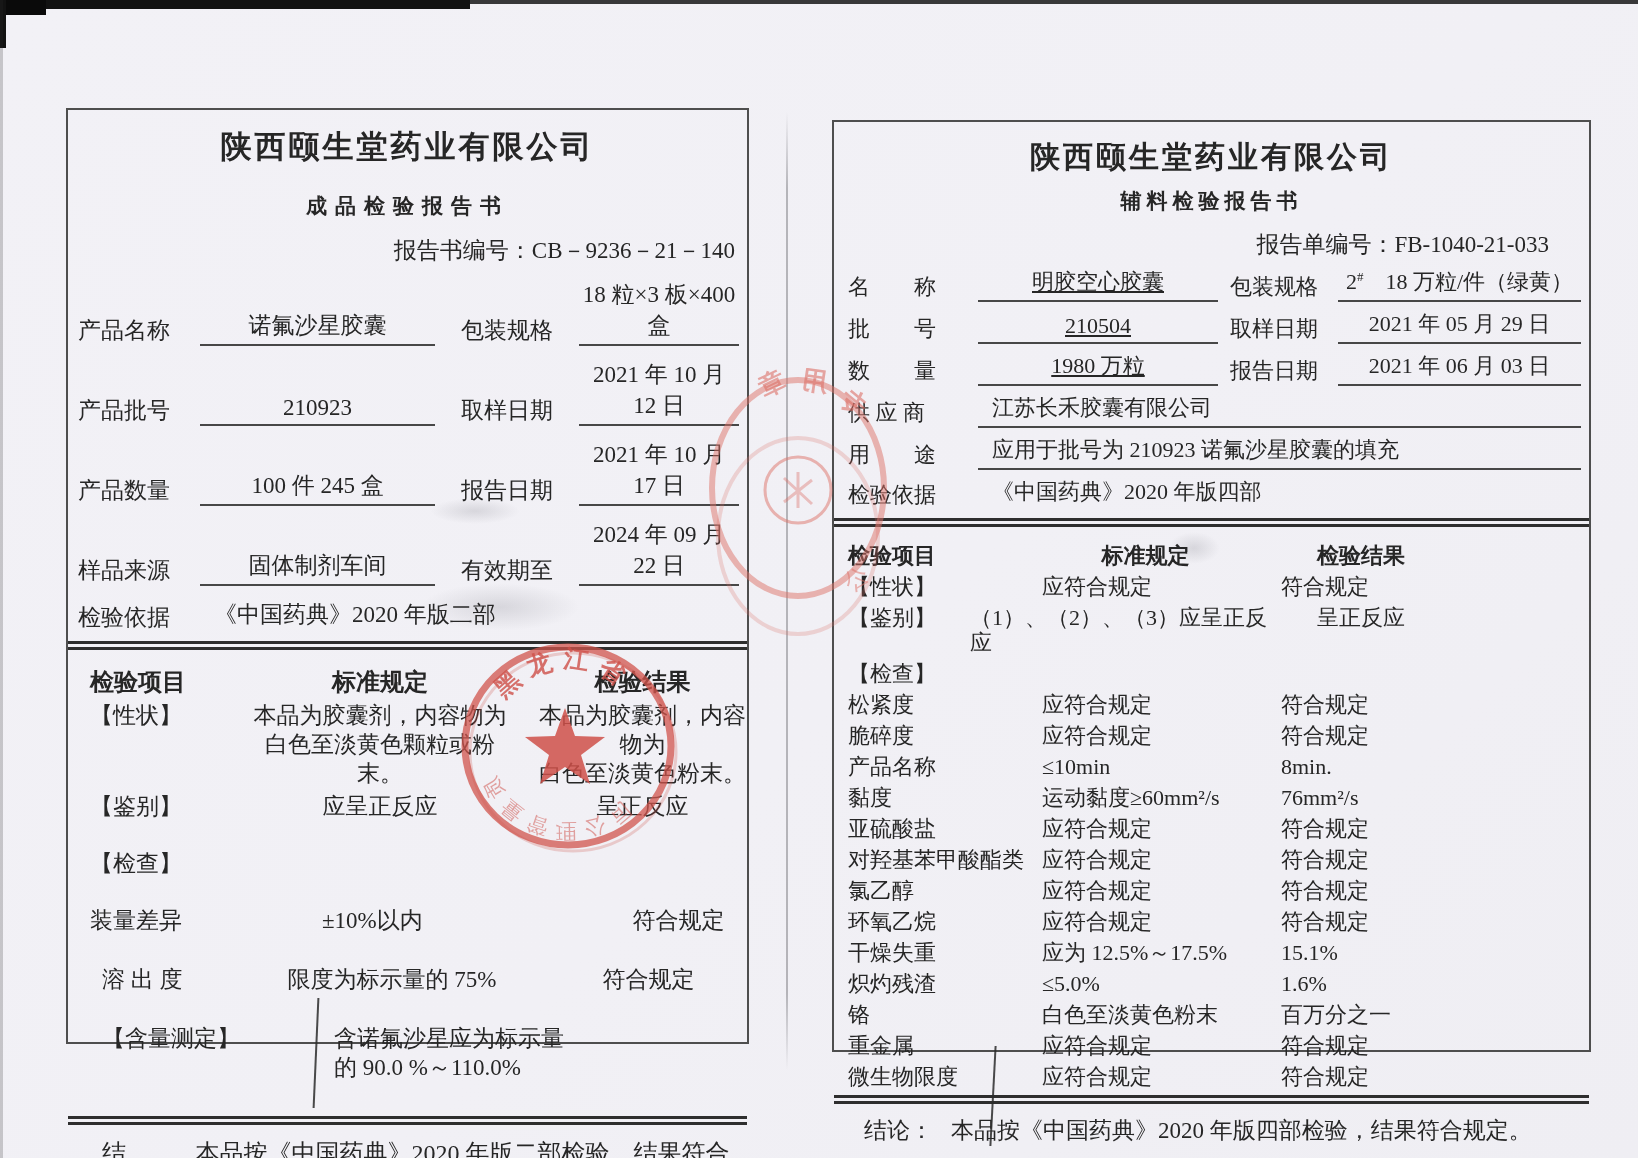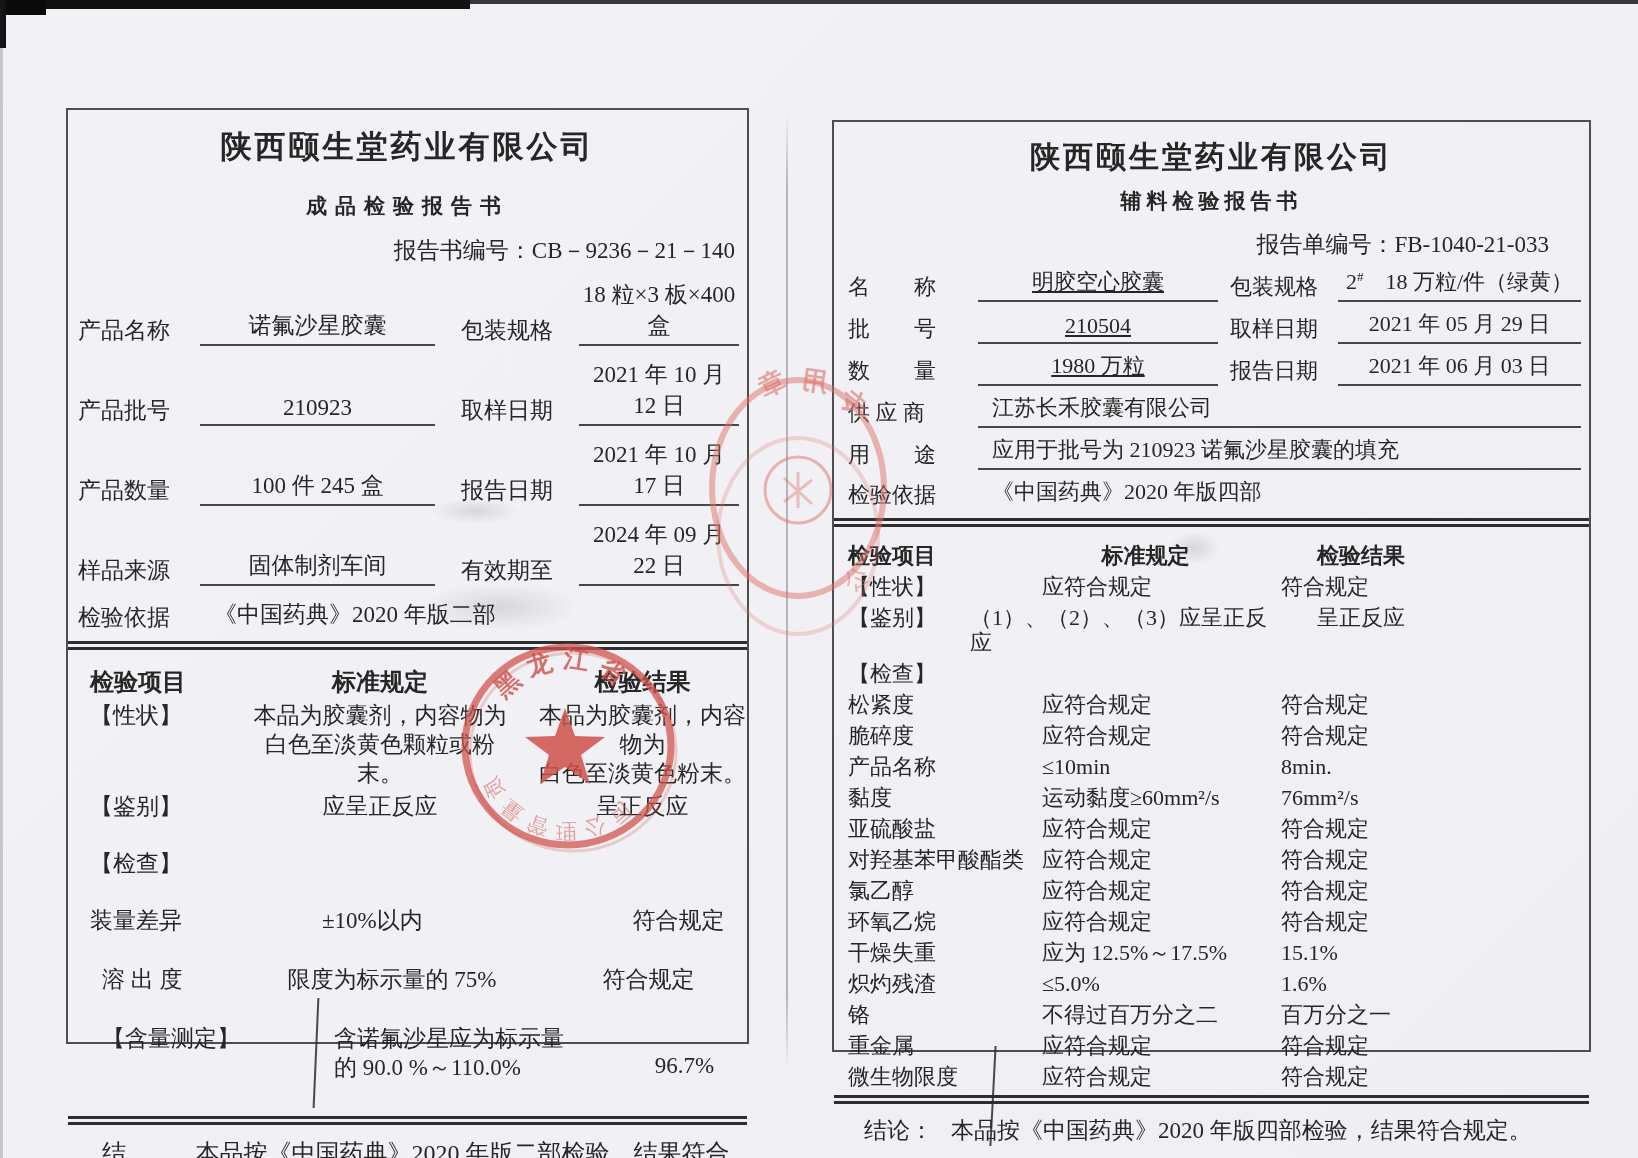--- a/index.html
+++ b/index.html
@@ -164,21 +164,20 @@
     </div>
     <div class="lrow mt30">
       <div class="lc1">溶 出 度</div>
       <div class="lc2">限度为标示量的 75%</div>
       <div class="lc3">符合规定</div>
     </div>
     <div class="lrow mt30 lr-hl">
       <div class="lc1">【含量测定】</div>
       <div class="lc2">含诺氟沙星应为标示量
 的 90.0 %～110.0%</div>
-      <div class="lc3">96.7%</div>
     </div>
 
     <div class="dblrule rule-mt34"></div>
     <div class="concl">
       <span>结论：</span>
       <span class="ctext">本品按《中国药典》2020 年版二部检验，结果符合规定。</span>
     </div>
 
   </div>
 
@@ -287,21 +286,21 @@
         <div class="rc2">应为 12.5%～17.5%</div>
         <div class="rc3">15.1%</div>
       </div>
     <div class="rrow">
         <div class="rc1">炽灼残渣</div>
         <div class="rc2">≤5.0%</div>
         <div class="rc3">1.6%</div>
       </div>
     <div class="rrow">
         <div class="rc1">铬</div>
-        <div class="rc2">不得过百万分之二</div>
+        <div class="rc2">白色至淡黄色粉末</div>
         <div class="rc3">百万分之一</div>
       </div>
     <div class="rrow">
         <div class="rc1">重金属</div>
         <div class="rc2">应符合规定</div>
         <div class="rc3">符合规定</div>
       </div>
     <div class="rrow">
         <div class="rc1">微生物限度</div>
         <div class="rc2">应符合规定</div>

